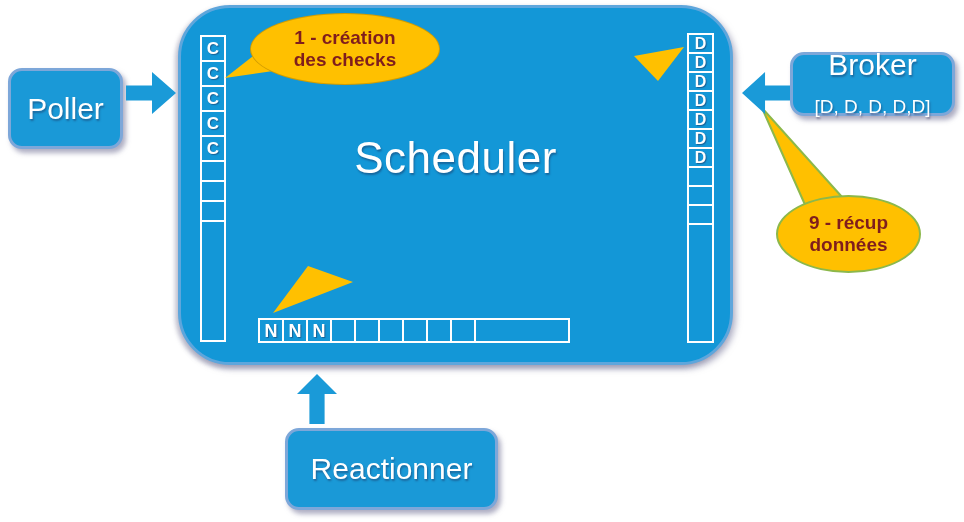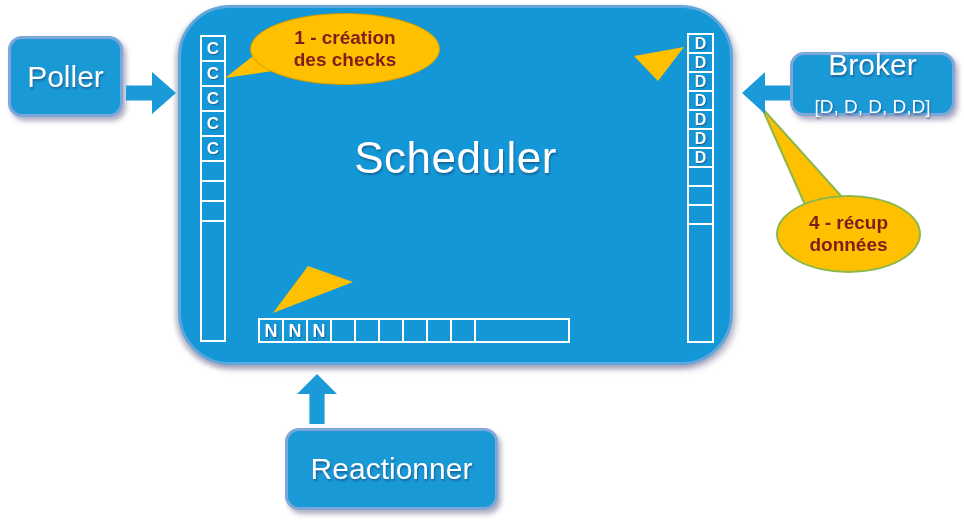--- a/index.html
+++ b/index.html
@@ -22,21 +22,21 @@
   }
   
   .node{
     position:absolute;background:#1a99d7;border:3px solid #7da7d9;border-radius:14px;
     box-shadow:3px 4px 5px rgba(120,120,155,.6);box-sizing:border-box;
     display:flex;flex-direction:column;align-items:center;justify-content:center;
     color:#ffffff;text-shadow:1px 2px 2px rgba(30,30,70,.4);
   }
   .node .main-label{font-size:30px;line-height:1.05;}
   .node .sub-label{font-size:19px;line-height:1.2;margin-top:16px;}
-  .poller{left:8px;top:36px;width:115px;height:81px;}
+  .poller{left:8px;top:68px;width:115px;height:81px;}
   .broker{left:790px;top:52px;width:165px;height:64px;}
   .reactionner{left:285px;top:428px;width:213px;height:82px;}
   
   .arrow{position:absolute;background:#1a9ad8;filter:drop-shadow(1px 2px 1px rgba(90,90,130,.5));}
   .arrow-right{left:126px;top:72px;width:50px;height:42px;
     clip-path:polygon(0 32%,52% 32%,52% 0,100% 50%,52% 100%,52% 68%,0 68%);}
   .arrow-left{left:742px;top:72px;width:48px;height:42px;
     clip-path:polygon(100% 32%,48% 32%,48% 0,0 50%,48% 100%,48% 68%,100% 68%);}
   .arrow-up{left:297px;top:374px;width:40px;height:50px;
     clip-path:polygon(50% 0,100% 40%,69% 40%,69% 100%,31% 100%,31% 40%,0 40%);}
@@ -129,21 +129,21 @@
     <polygon points="273,313 308,266 353,282" fill="#ffc000"></polygon>
     <polygon points="684,47 634,56 658,81" fill="#ffc000"></polygon>
     <polygon points="762,108 810,216 851,207" fill="#ffc000" stroke="#8cb84b" stroke-width="2"></polygon>
   </svg>
 
   <div class="bubble bubble-1">
     <span>1 - création
 des checks</span>
   </div>
   <div class="bubble bubble-4">
-    <span>4 - récup
+    <span>9 - récup
 données</span>
   </div>
 
   <div class="node poller">
     <div class="main-label">Poller</div>
   </div>
   <div class="node broker">
     <div class="main-label">Broker</div>
     <div class="sub-label">[D, D, D, D,D]</div>
   </div>

